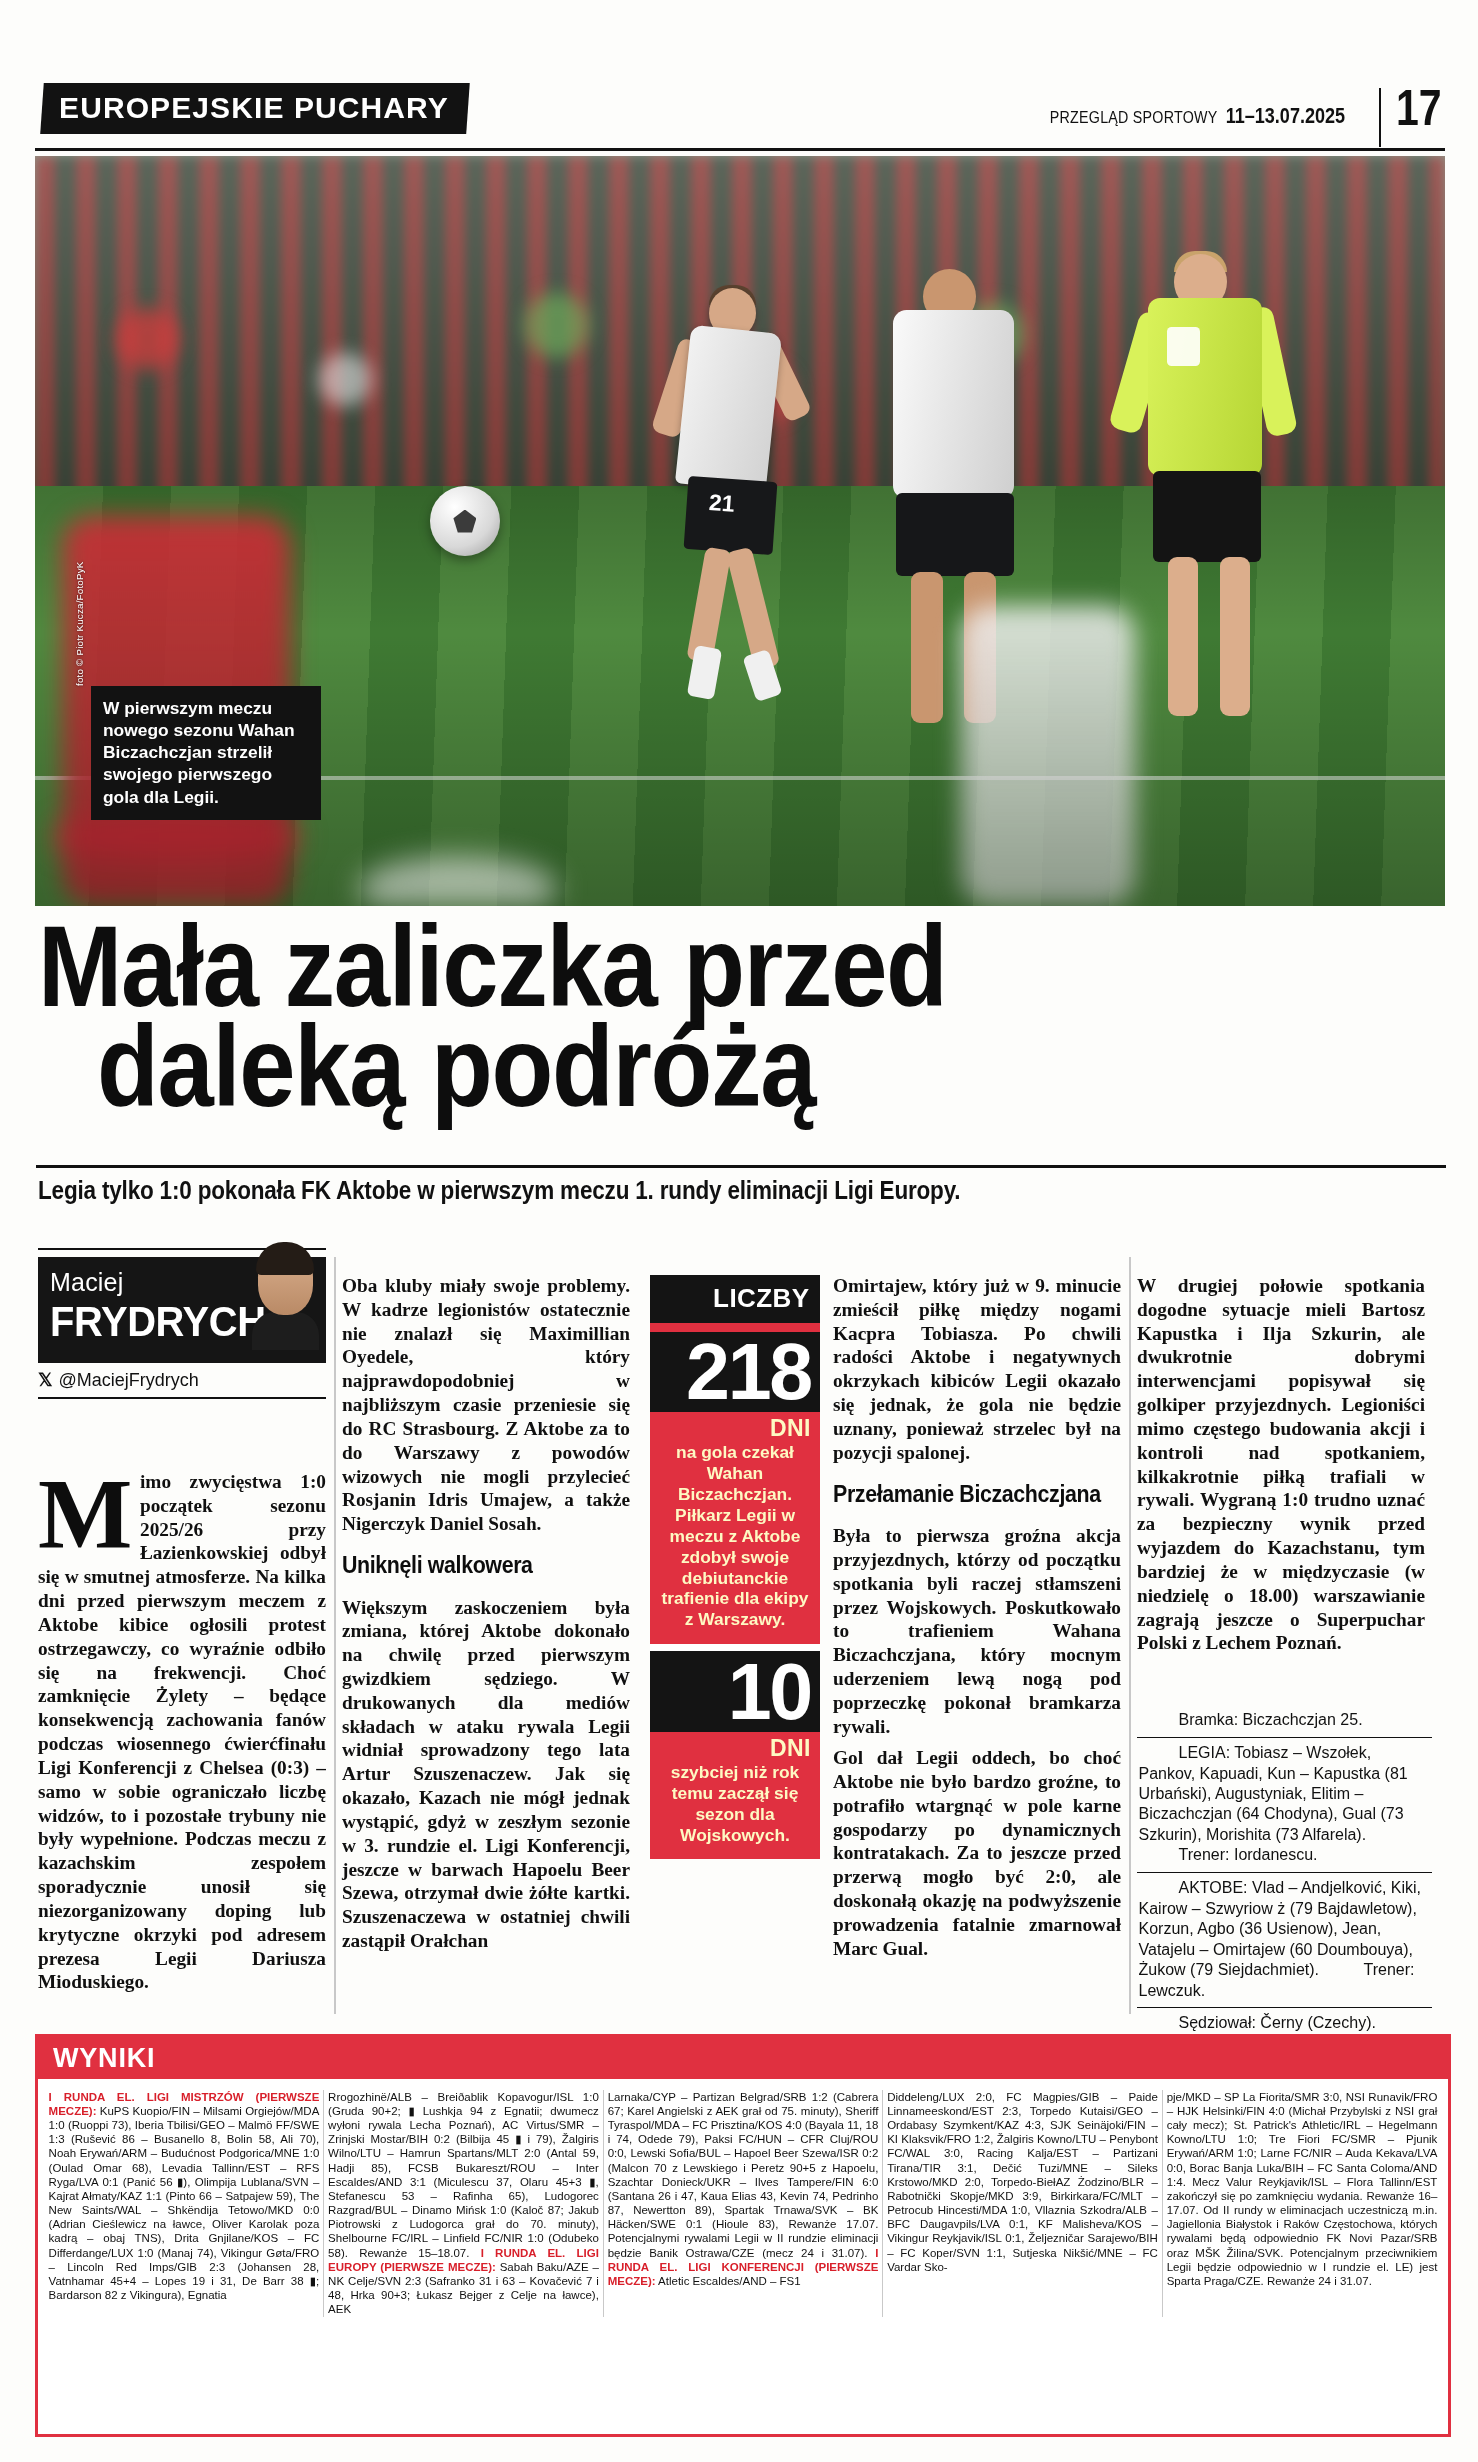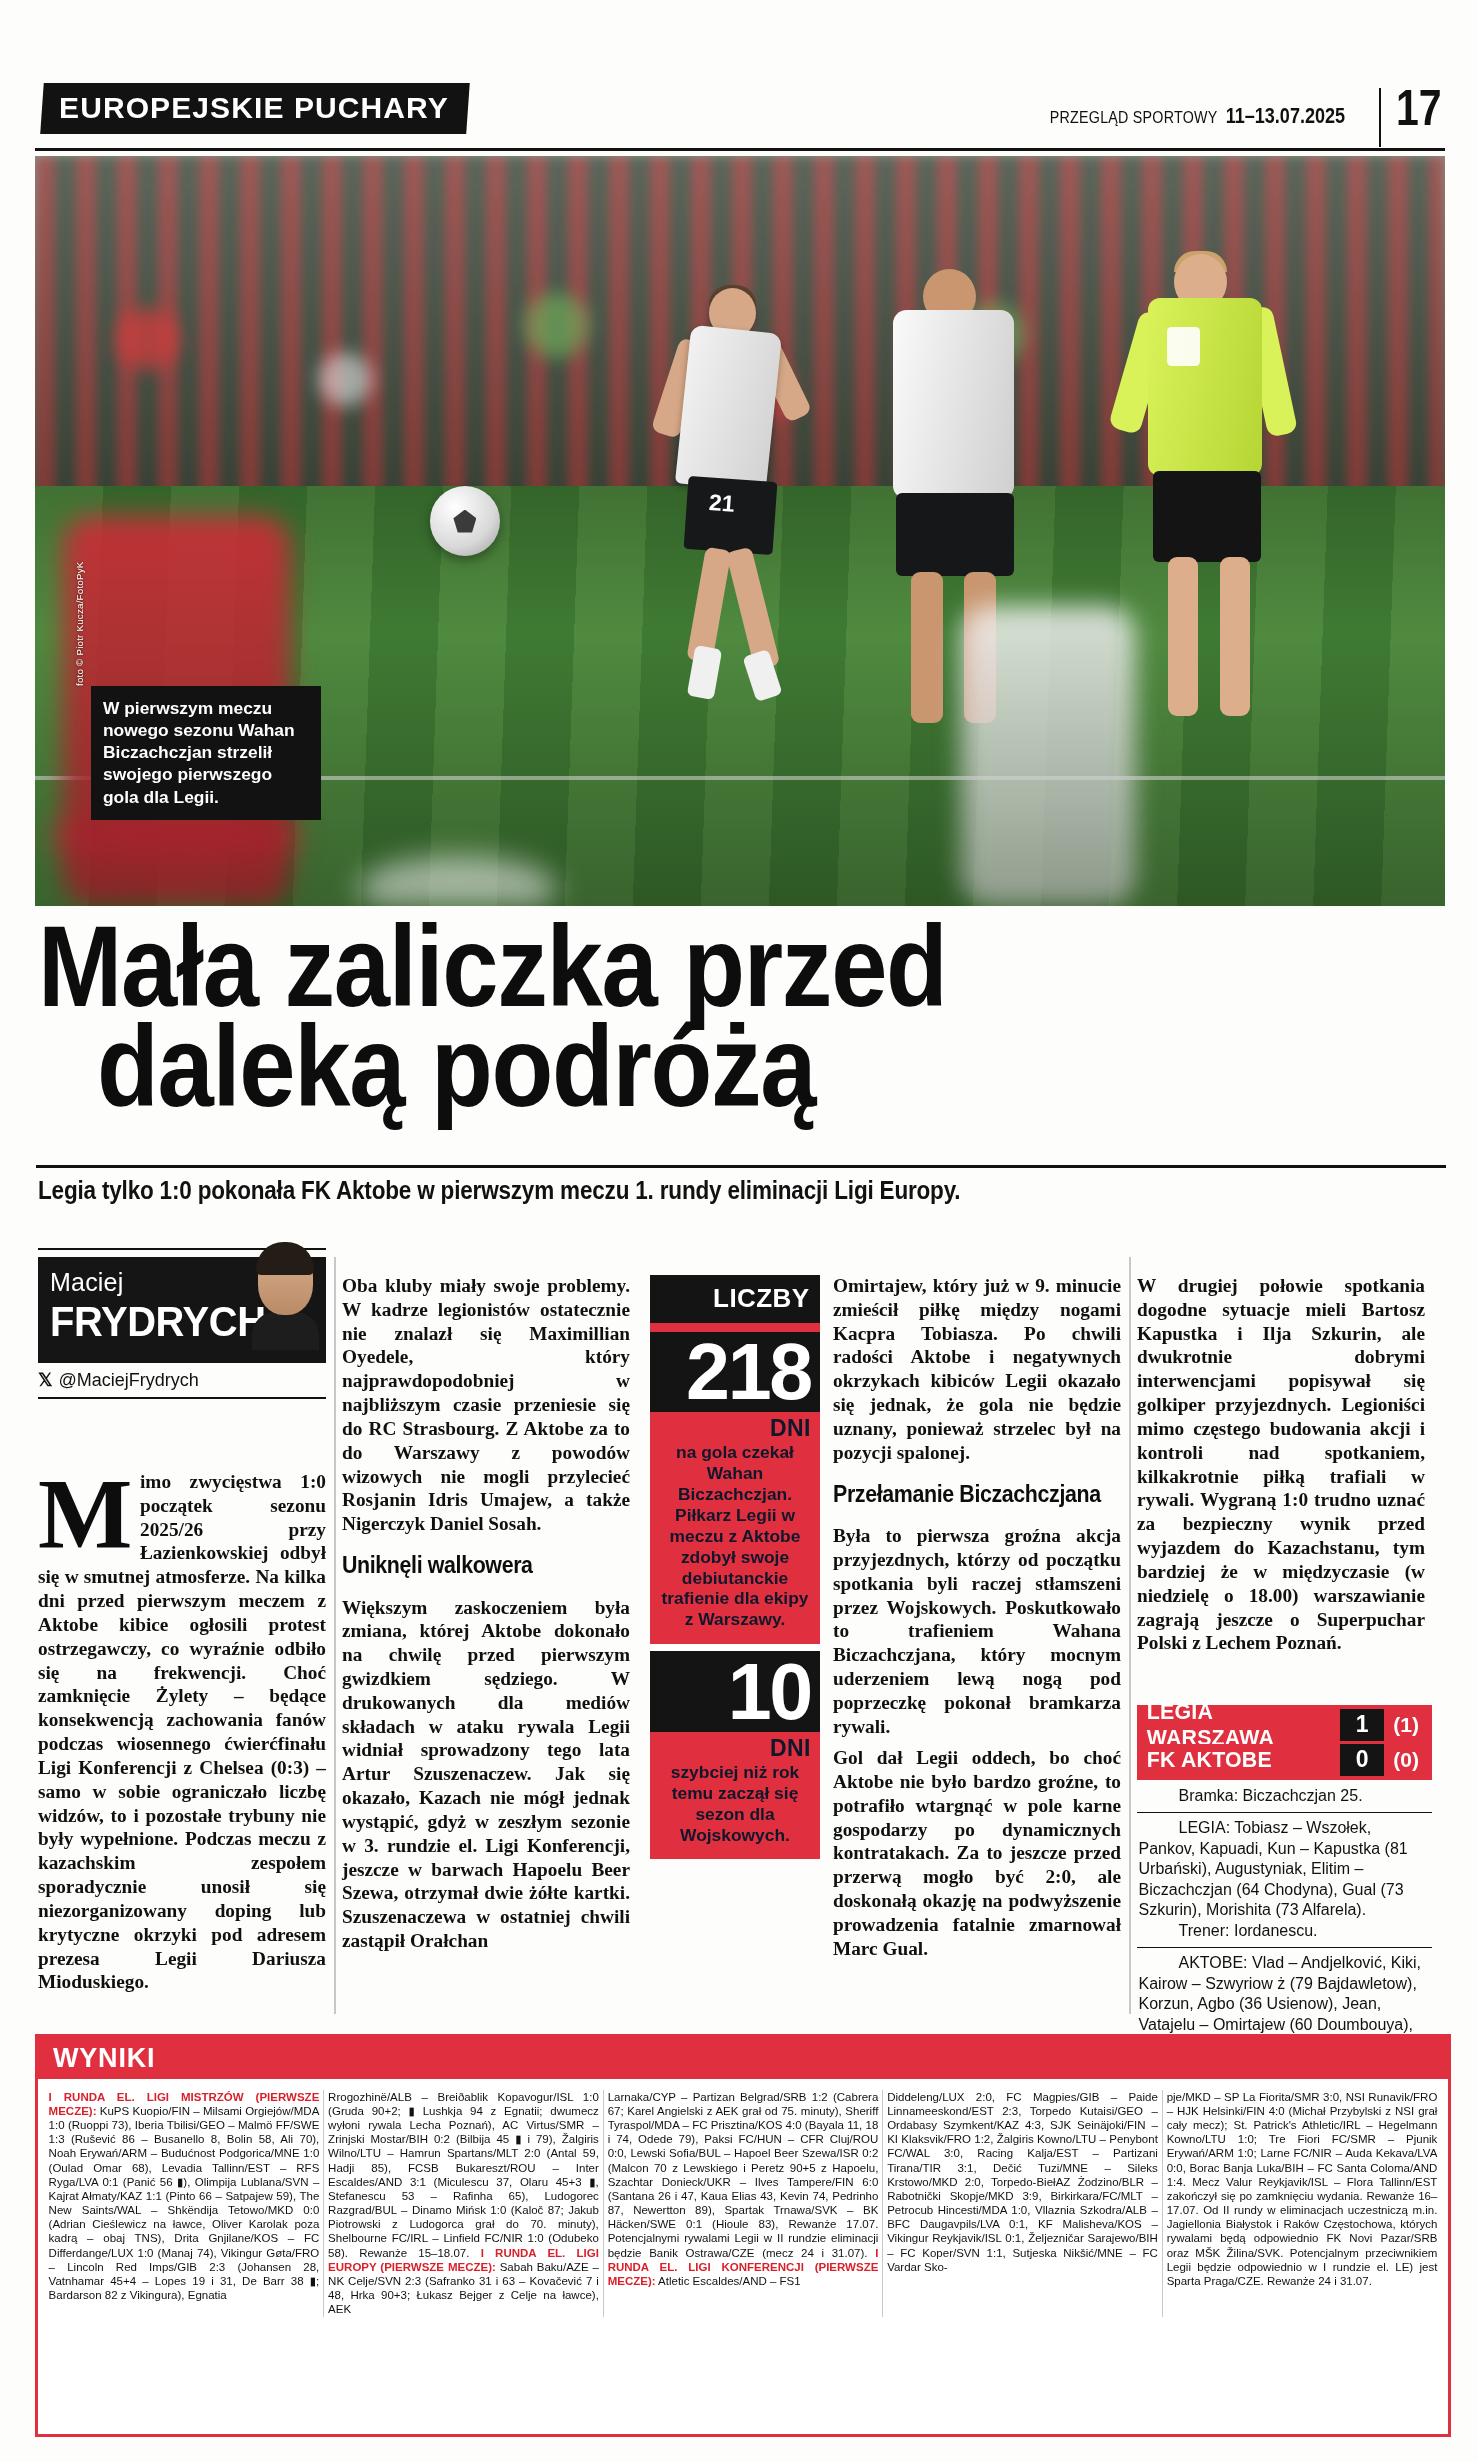--- a/index.html
+++ b/index.html
@@ -185,21 +185,21 @@
   
   .liczby{position:absolute;left:650px;top:1258px;width:170px;margin-top:17px;}
   .liczby-hd{background:#141414;color:#fff;text-align:right;
     font-family:"Liberation Sans",sans-serif;font-weight:bold;font-size:26px;
     padding:7.6px 10.6px 9px 7.6px;letter-spacing:0.4px;}
   .liczby-gap{height:9px;background:#e03040;}
   .lz-num{background:#141414;color:#fff;text-align:right;
     font-family:"Liberation Sans",sans-serif;font-weight:bold;
     font-size:79px;line-height:.92;padding:4.5px 9px 3px 0;letter-spacing:-2.3px;}
   .lz-num.small{font-size:79px;}
-  .lz-body{background:#e03040;color:#0f172a;text-align:center;
+  .lz-body{background:#e03040;color:#fef9c3;text-align:center;
     font-family:"Liberation Sans",sans-serif;font-weight:bold;font-size:17.4px;
     line-height:1.2;padding:3px 7.6px 13.6px 7.6px;}
   .lz-unit{text-align:right;font-size:23px;letter-spacing:0.4px;padding-right:1.5px;}
   .lz-spacer{height:7.6px;background:#fff;}
 
   
   .matchbox{position:absolute;left:1137px;top:1705px;width:295px;}
   .mb-frame{background:#e03040;padding:3.8px 3.8px 4.5px 3.8px;}
   .mb-row{display:flex;align-items:stretch;height:32px;margin-bottom:3px;}
   .mb-row:last-child{margin-bottom:0;}
@@ -355,32 +355,20 @@
     <div class="subhead">Przełamanie Biczachczjana</div>
     <p>Była to pierwsza groźna akcja przyjezdnych, którzy od początku spotkania byli raczej stłamszeni przez Wojskowych. Poskutkowało to trafieniem Wahana Biczachczjana, który mocnym uderzeniem lewą nogą pod poprzeczkę pokonał bramkarza rywali.</p>
     <p>Gol dał Legii oddech, bo choć Aktobe nie było bardzo groźne, to potrafiło wtargnąć w pole karne gospodarzy po dynamicznych kontratakach. Za to jeszcze przed przerwą mogło być 2:0, ale doskonałą okazję na podwyższenie prowadzenia fatalnie zmarnował Marc Gual.</p>
   </div>
 
   <div class="article c4">
     <p>W drugiej połowie spotkania dogodne sytuacje mieli Bartosz Kapustka i Ilja Szkurin, ale dwukrotnie dobrymi interwencjami popisywał się golkiper przyjezdnych. Legioniści mimo częstego budowania akcji i kontroli nad spotkaniem, kilkakrotnie piłką trafiali w rywali. Wygraną 1:0 trudno uznać za bezpieczny wynik przed wyjazdem do Kazachstanu, tym bardziej że w międzyczasie (w niedzielę o 18.00) warszawianie zagrają jeszcze o Superpuchar Polski z Lechem Poznań.</p>
   </div>
 
   <div class="matchbox">
-    <div class="mb-frame">
-      <div class="mb-row">
-        <div class="mb-team">LEGIA WARSZAWA</div>
-        <div class="mb-goals">1</div>
-        <div class="mb-half">(1)</div>
-      </div>
-      <div class="mb-row">
-        <div class="mb-team">FK AKTOBE</div>
-        <div class="mb-goals">0</div>
-        <div class="mb-half">(0)</div>
-      </div>
-    </div>
     <div class="mb-sec">
       <span class="mb-lbl">Bramka:</span>
       <span>Biczachczjan 25.</span>
     </div>
     <div class="mb-sec">
       <span class="mb-lbl">LEGIA:</span>
       <span>Tobiasz – Wszołek, Pankov, Kapuadi, Kun – Kapustka (81 Urbański), Augustyniak, Elitim – Biczachczjan (64 Chodyna), Gual (73 Szkurin), Morishita (73 Alfarela).</span>
       <span class="mb-lbl">Trener:</span>
       <span>Iordanescu.</span>
     </div>

